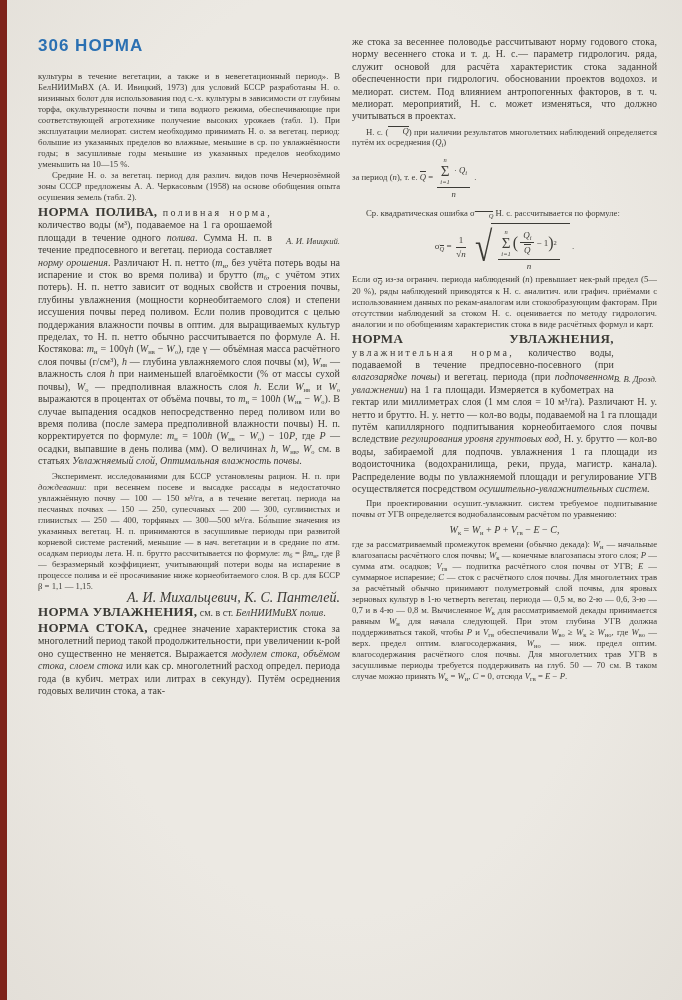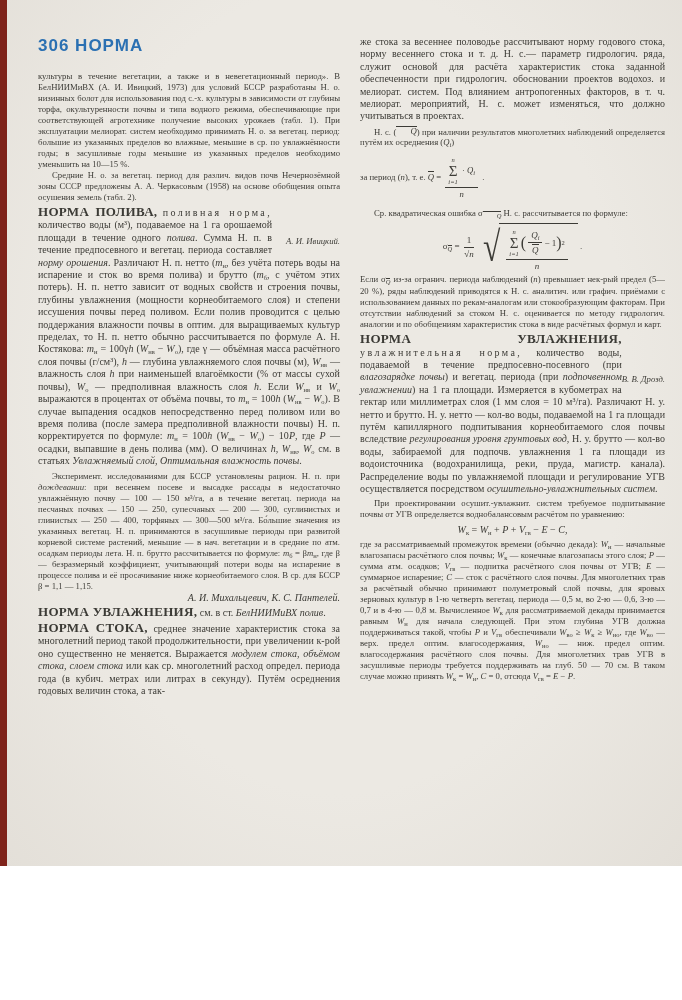--- a/index.html
+++ b/index.html
@@ -1,42 +1,42 @@
 <!DOCTYPE html>
 <html><head>
 <meta charset="utf-8">
 <style>
   html,body{margin:0;padding:0;}
   .page{
     position:relative;
-    width:682px;height:866px;
+    width:682px;height:1000px;
     background:#e9e6e0;
     background:radial-gradient(ellipse at 50% 45%, #ece9e3 60%, #e3dfd8 100%);
     overflow:hidden;
     font-family:"Liberation Serif", serif;
     color:#3c3b36;
   }
   .spine{position:absolute;left:0;top:0;width:7px;height:1000px;background:#7e231a;}
   .col{position:absolute;top:36px;}
   .col-left{left:38px;width:302px;}
-  .col-right{left:360px;width:305px;}
+  .col-right{left:352px;width:305px;}
   .running-head{
     font-family:"Liberation Sans", sans-serif;
     font-weight:bold;font-size:17px;letter-spacing:1px;
     color:#2b70b2;margin:0 0 15px 0;
   }
   p{margin:0;text-align:justify;}
   .reg{font-size:10px;line-height:12.4px;}
   .petit{font-size:8.7px;line-height:11px;}
   .ind{text-indent:14px;}
   .entry{margin-top:3px;}
   .hw{font-weight:bold;font-size:13px;letter-spacing:0.3px;}
   .sp{letter-spacing:2.4px;}
   .sig{float:right;font-style:italic;margin-top:44px;}
-  .sigline{text-align:right;font-style:italic;font-size:10px;line-height:11px;}
+  .sigline{text-align:right;font-style:italic;font-size:14px;line-height:11px;}
   sub{font-size:6.5px;vertical-align:-2px;line-height:0;}
   sup{font-size:6.5px;vertical-align:4px;line-height:0;}
   .ov{display:inline-block;border-top:0.9px solid currentColor;line-height:1.05;padding-top:0.5px;}
   .vin{border-top:0.9px solid currentColor;padding-top:0.5px;}
   .frac{display:inline-block;vertical-align:middle;text-align:center;margin:0 2px;}
   .frac>.num{display:flex;align-items:center;justify-content:center;border-bottom:0.9px solid currentColor;padding:0 3px 1px;}
   .frac>.den{display:block;padding-top:1px;}
   .sum{display:inline-flex;flex-direction:column;align-items:center;line-height:1;margin-right:2px;}
   .sum .lim{font-size:6.5px;line-height:1.15;font-style:italic;}
   .sum .sg{font-size:15px;line-height:0.95;}

